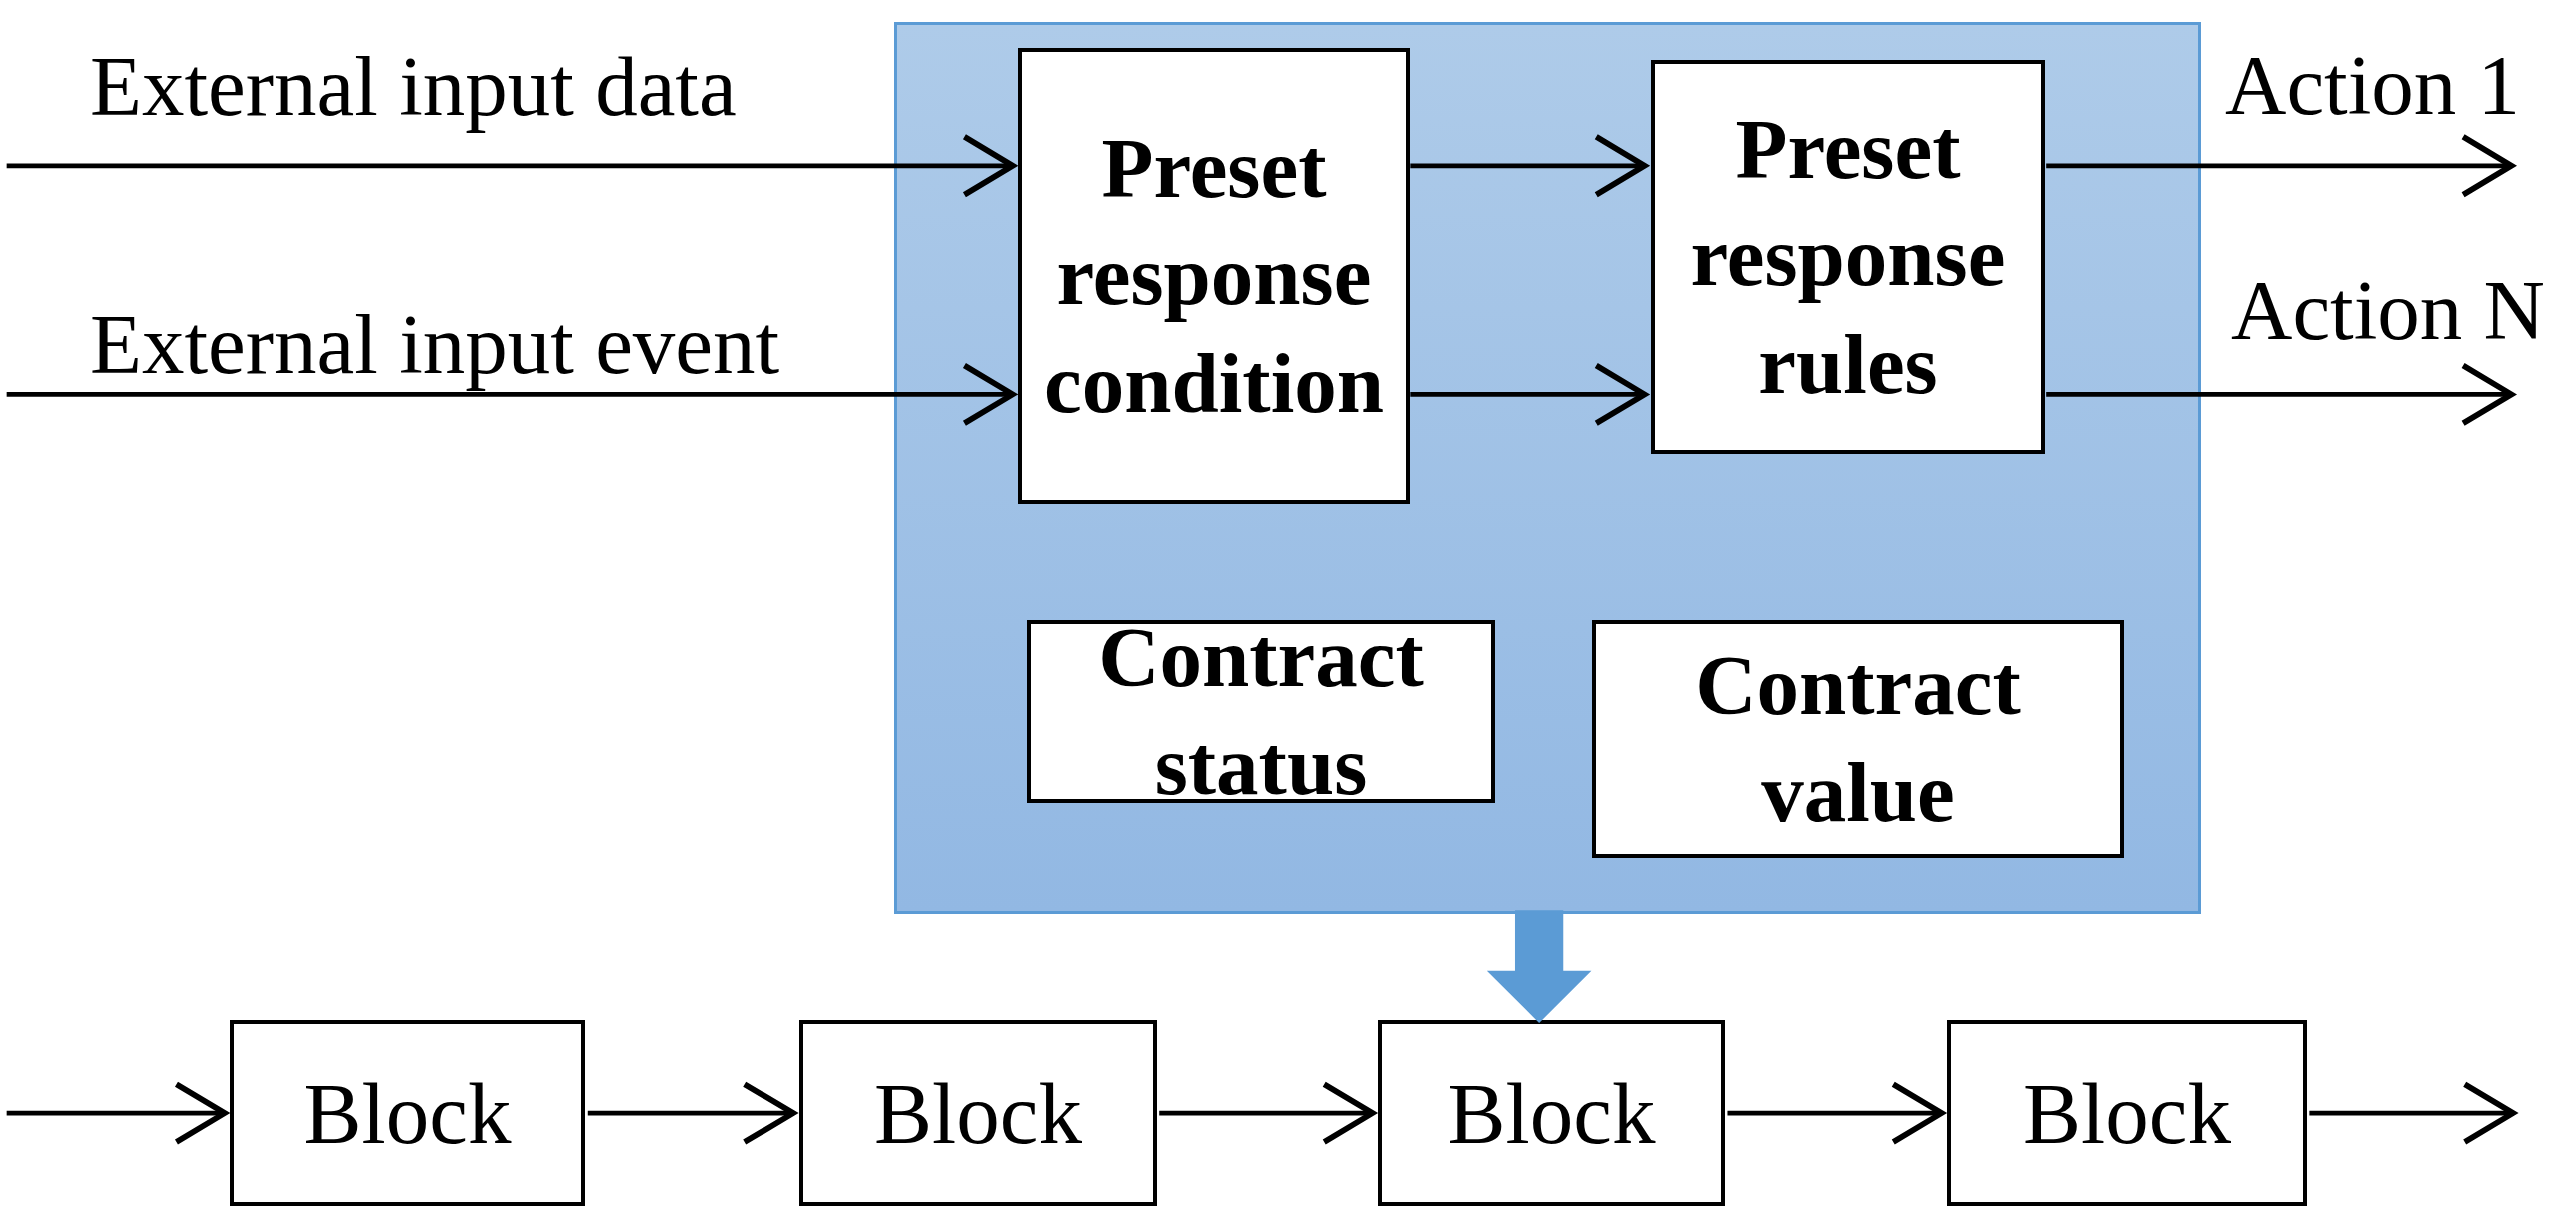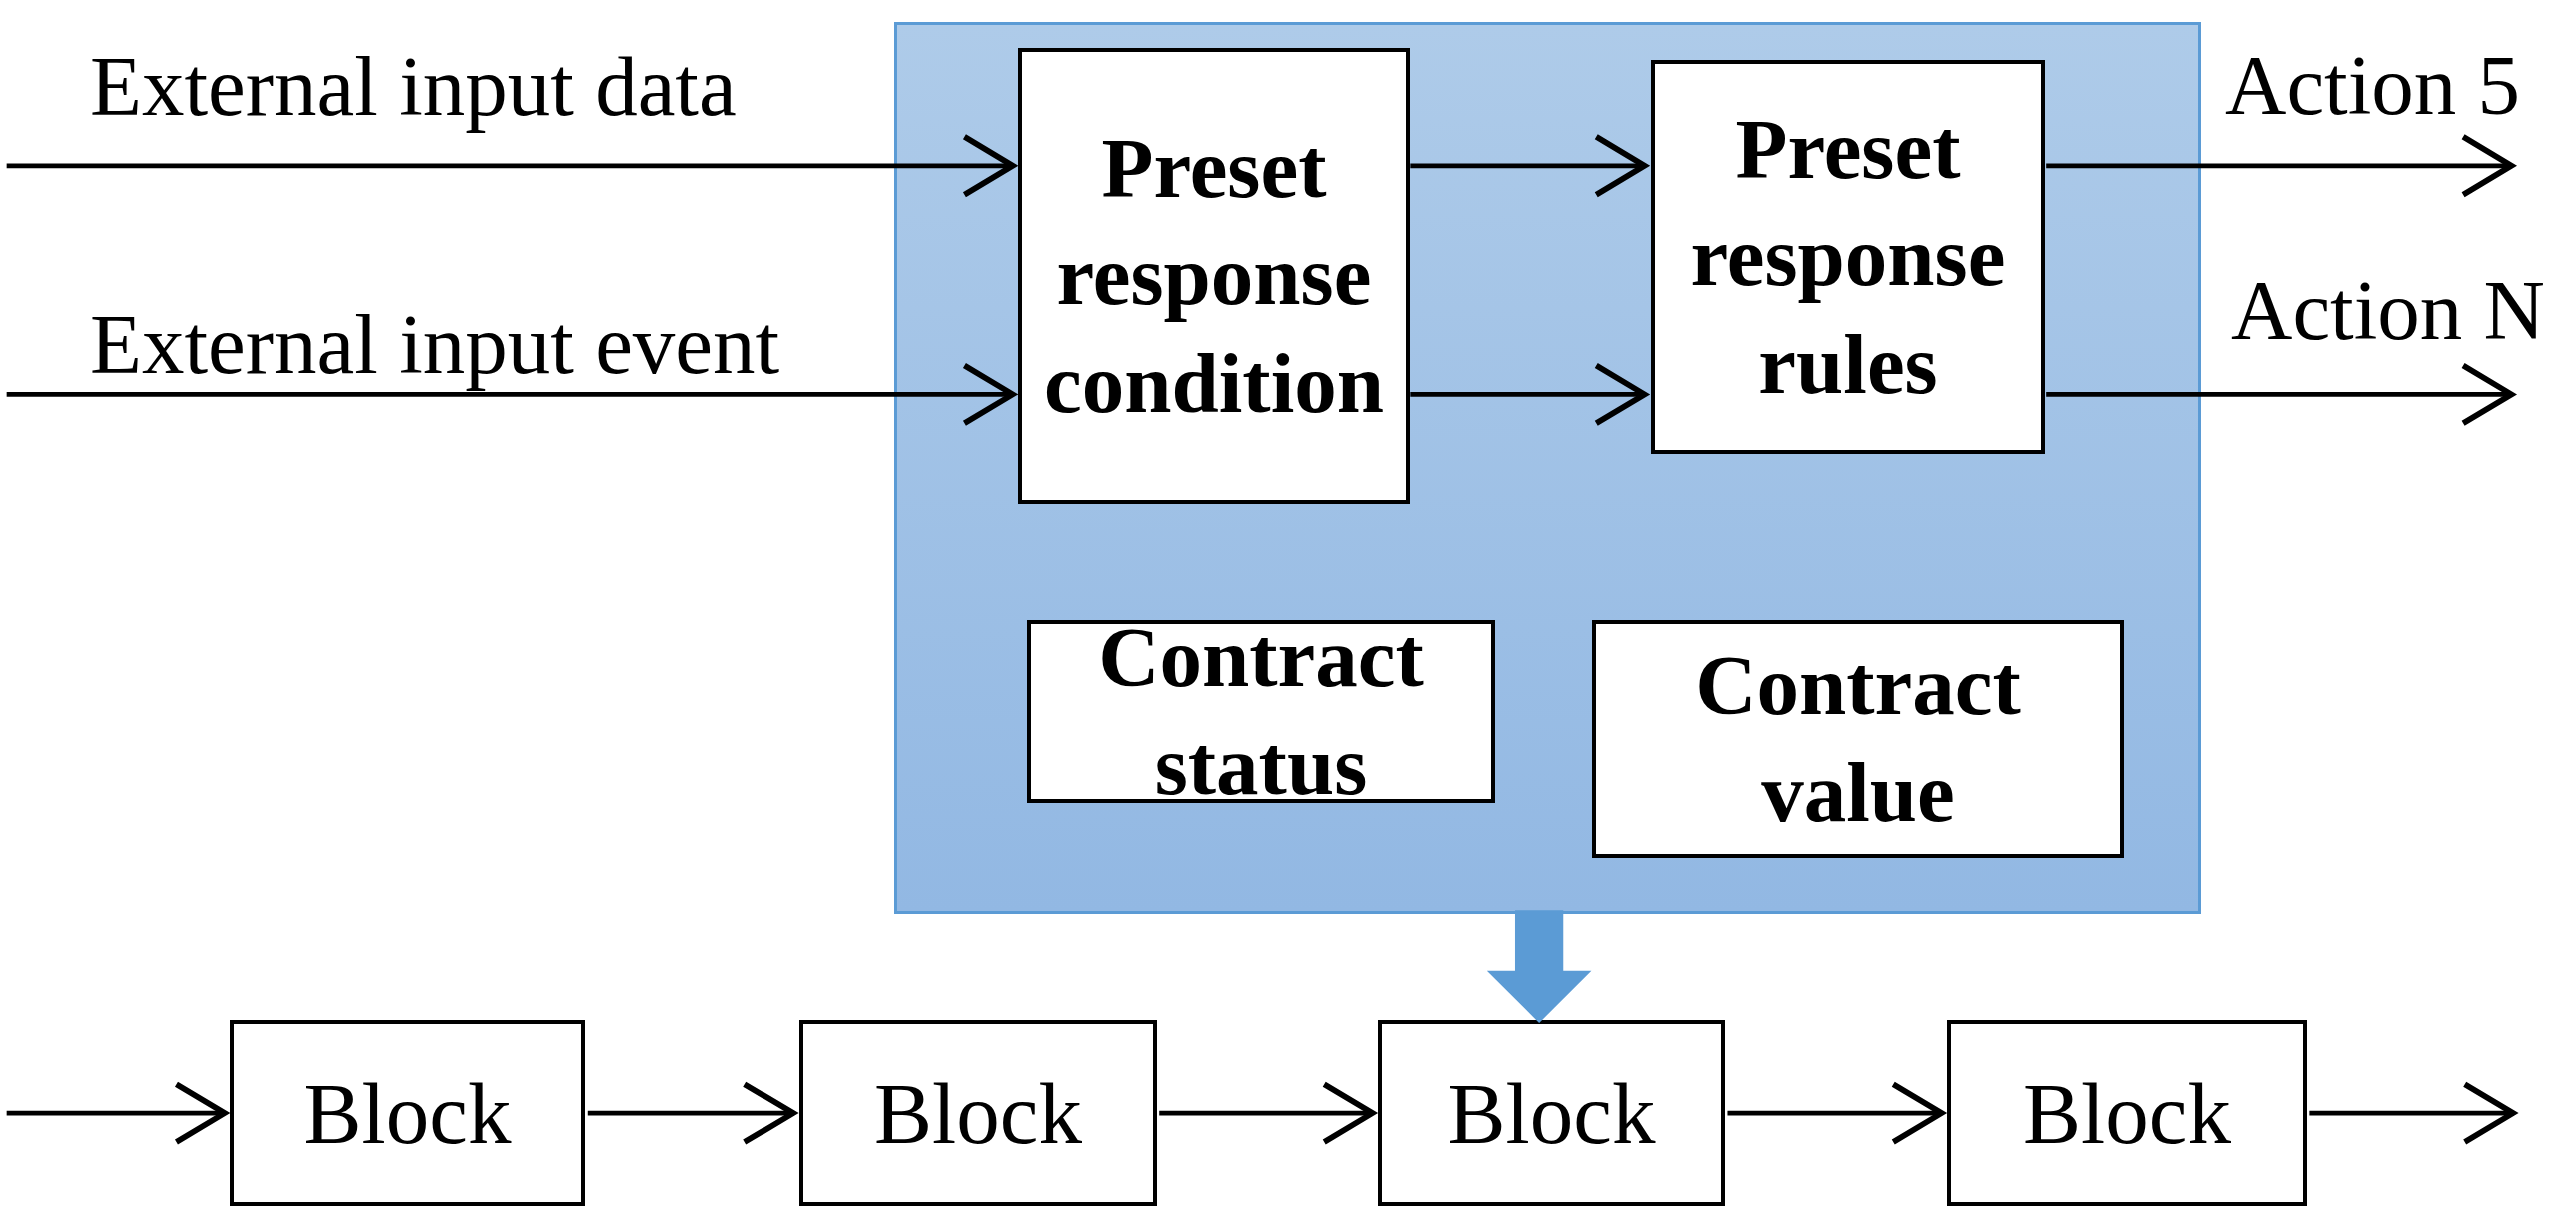--- a/index.html
+++ b/index.html
@@ -58,21 +58,21 @@
   </div>
   <div class="wbox" id="box-status">
     <span>Contract status</span>
   </div>
   <div class="wbox" id="box-value">
     <span>Contract value</span>
   </div>
 
   <div class="lbl" id="lbl-input-data">External input data</div>
   <div class="lbl" id="lbl-input-event">External input event</div>
-  <div class="lbl" id="lbl-action-1">Action 5</div>
+  <div class="lbl" id="lbl-action-1">Action 1</div>
   <div class="lbl" id="lbl-action-n">Action N</div>
 
   <div class="block" id="block-1">
     <span>Block</span>
   </div>
   <div class="block" id="block-2">
     <span>Block</span>
   </div>
   <div class="block" id="block-3">
     <span>Block</span>

